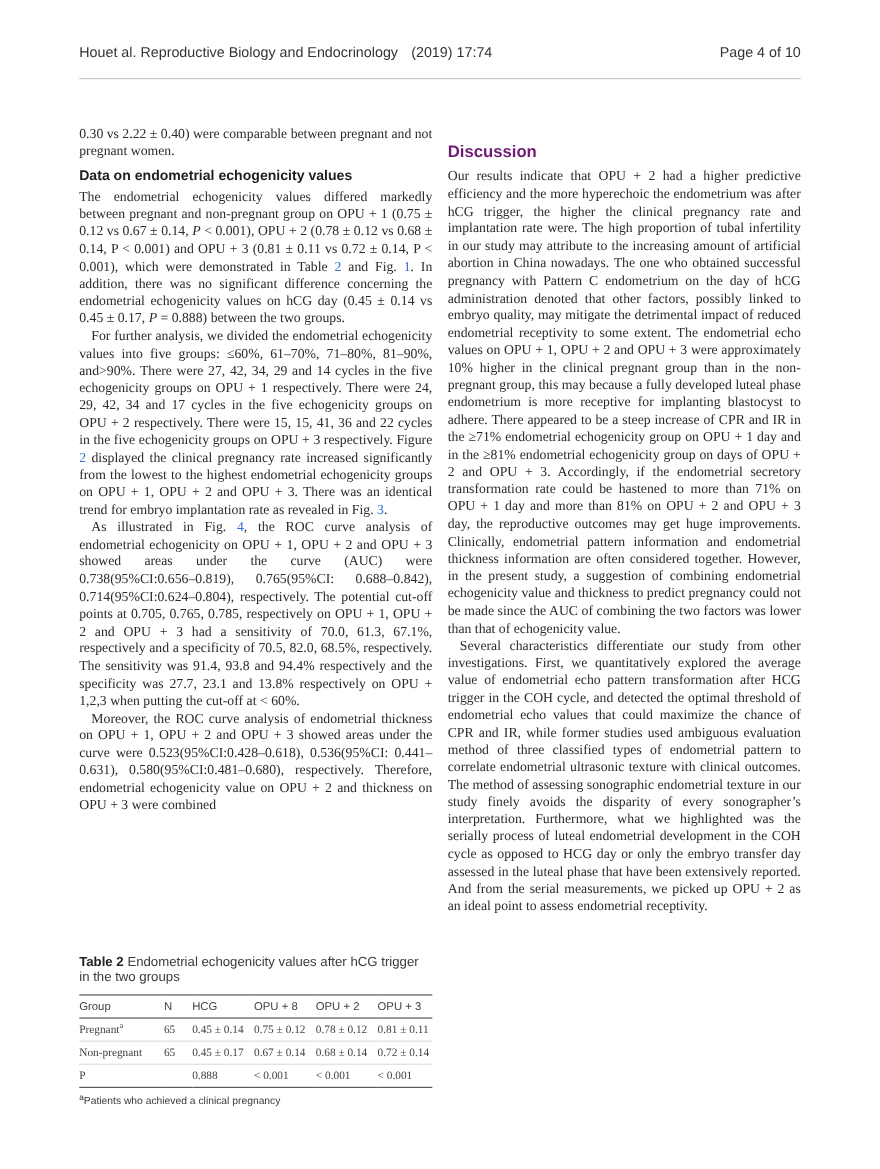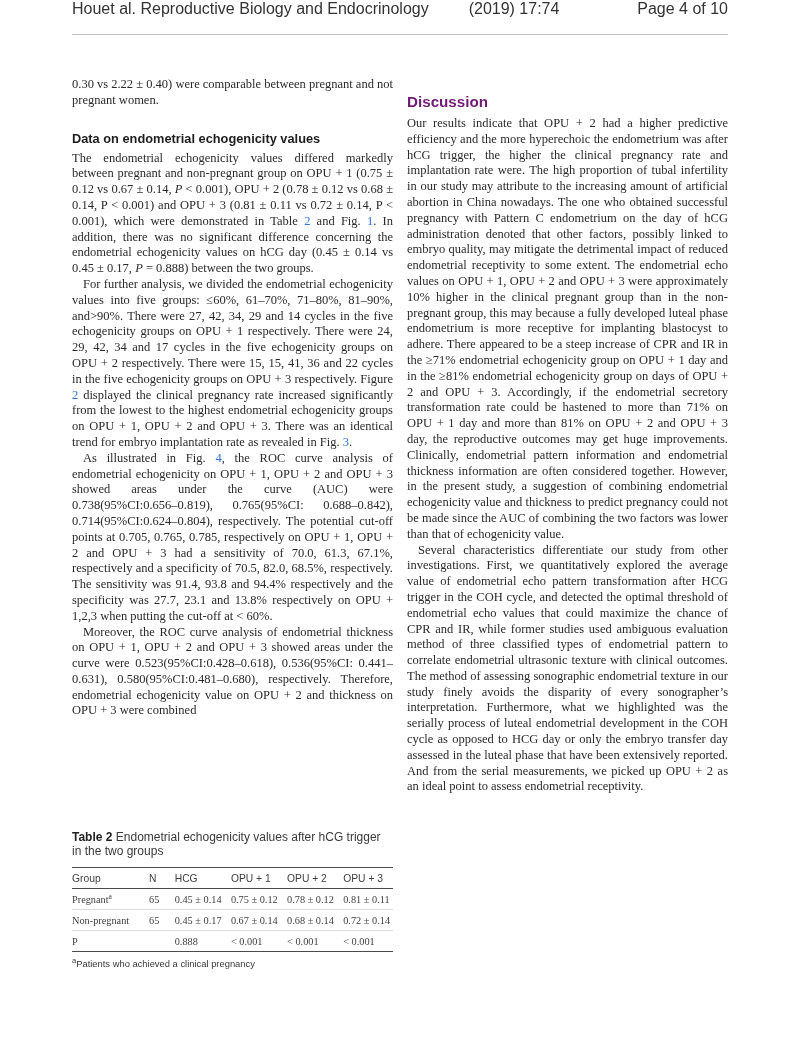--- a/index.html
+++ b/index.html
@@ -5,39 +5,39 @@
   html,body{margin:0;padding:0;}
   body{
     width:800px;height:1063px;background:#ffffff;overflow:hidden;position:relative;
     font-family:"Liberation Serif","DejaVu Serif",serif;color:#2a2a2a;
     -webkit-font-smoothing:antialiased;
   }
   .page{padding:0 72px;}
   
   .runhead{
     display:flex;justify-content:space-between;align-items:baseline;
-    font-family:"Liberation Sans","DejaVu Sans",sans-serif;
-    font-size:16px;color:#333333;
+    padding-top:40px;font-family:"Liberation Sans","DejaVu Sans",sans-serif;
+    font-size:13px;color:#333333;
   }
   .runhead .jitalic{text-align:right;}
-  .runhead .cite{margin-left:40px;}
+  .runhead .cite{margin-left:12px;}
   .runhead-left{display:flex;align-items:baseline;}
   .header-rule{border:0;border-top:1px solid #c3c3c3;margin:16px 0 0 0;}
   
   .cols{display:flex;gap:14px;margin-top:42px;}
   .col{width:321px;flex:0 0 321px;}
   .col-left{display:flex;flex-direction:column;height:892px;}
   .para{
     margin:0;font-size:12.5px;line-height:15.8px;text-align:justify;
     color:#2a2a2a;
   }
   .para.indent{text-indent:11px;}
   .heading2{
     font-family:"Liberation Sans","DejaVu Sans",sans-serif;font-weight:bold;
-    font-size:12.8px;color:#1e1e1e;margin:22px 0 5px 0;
+    font-size:12.8px;color:#1e1e1e;margin:6px 0 5px 0;
   }
   .heading1{
     font-family:"Liberation Sans","DejaVu Sans",sans-serif;font-weight:bold;
     font-size:15.2px;color:#701a75;margin:16px 0 6px 0;
   }
   .ref-link{color:#2e6fd8;}
   .ital{font-style:italic;}
   
   .table-wrap{margin-top:auto;font-family:"Liberation Sans","DejaVu Sans",sans-serif;}
   .tbl-caption{font-size:12px;line-height:14px;color:#3a3a3a;margin-bottom:9px;}
@@ -93,21 +93,21 @@
               <col class="c-hcg">
             <col class="c-o1">
               <col class="c-o2">
               <col class="c-o3">
           </colgroup>
           <thead>
               <tr id="t2-head">
                 <th>Group</th>
                 <th>N</th>
                 <th>HCG</th>
-                <th>OPU + 1</th>
+                <th>OPU + 8</th>
                 <th>OPU + 2</th>
                 <th>OPU + 3</th>
               </tr>
             </thead>
           <tbody id="t2-body">
               <tr>
                 <td>Pregnant<sup class="sup-a">a</sup></td>
                 <td>65</td>
                 <td>0.45 ± 0.14</td>
                 <td>0.75 ± 0.12</td>

